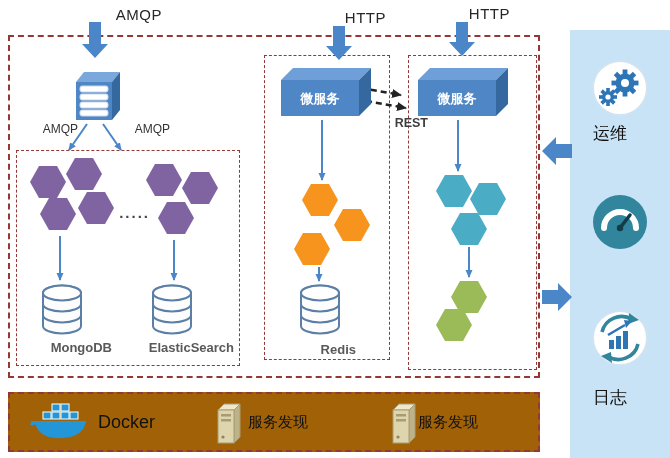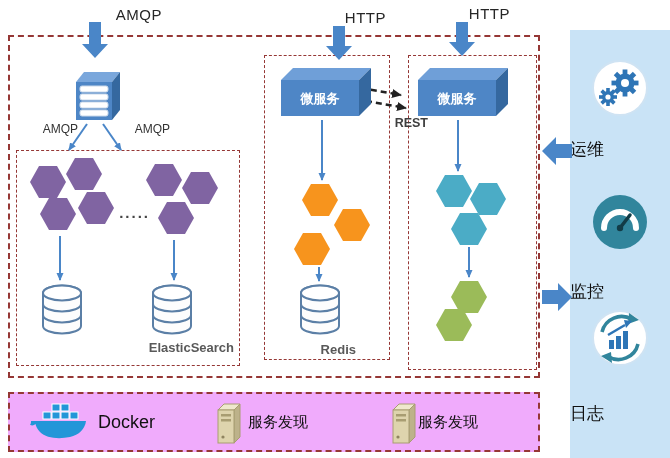--- a/index.html
+++ b/index.html
@@ -10,34 +10,34 @@
   
   .dashed{position:absolute;border:2px dashed var(--dashed-border,#953735);box-sizing:border-box;background:transparent;}
   .dashed.thin{border-width:1.5px;}
   
   .lbl{position:absolute;text-align:right;white-space:nowrap;z-index:7;}
   .proto{font-size:15px;color:#262626;letter-spacing:.5px;}
   .proto-sm{font-size:12px;color:#333;}
   .dblbl{font-size:13px;font-weight:bold;color:var(--label-gray,#595959);}
   .restlbl{font-size:12.5px;font-weight:bold;color:#3f3f3f;}
   .dots{font-size:15px;font-weight:bold;color:#444;letter-spacing:2px;}
-  .plabel{position:absolute;left:0;width:80px;font-size:17px;color:#111;z-index:7;margin-top:16px;}
+  .plabel{position:absolute;left:0;width:80px;text-align:center;font-size:17px;color:#111;z-index:7;}
   
   .hex{
     position:absolute;width:36px;height:32px;z-index:3;
     clip-path:polygon(25% 0,75% 0,100% 50%,75% 100%,25% 100%,0 50%);
   }
   .hex.purple{background:var(--hex-purple,#8064a2);}
   .hex.orange{background:var(--hex-orange,#f7941d);}
   .hex.teal{background:var(--hex-teal,#4bacc6);}
   .hex.green{background:var(--hex-green,#9bbb59);}
   
   .panel{position:absolute;left:570px;top:30px;width:100px;height:428px;background:var(--panel-bg,#c9e3f6);z-index:1;}
   
-  .legend{position:absolute;left:8px;top:392px;width:532px;height:60px;border:2px dashed var(--dashed-border,#953735);box-sizing:border-box;background:#f0abfc;z-index:2;}
+  .legend{position:absolute;left:8px;top:392px;width:532px;height:60px;border:2px dashed var(--dashed-border,#953735);box-sizing:border-box;background:#a16207;z-index:2;}
   .legend .ltext{position:absolute;top:0;height:56px;display:flex;align-items:center;color:#111;}
   .docker-word{font-size:18px;}
   .cjk-word{font-size:15px;}
   
   .f-arrow{fill:var(--arrow-blue,#4a86c8);}
   .s-arrow{stroke:var(--arrow-blue,#4a86c8);}
   .f-svc{fill:var(--service-box,#4e86c6);}
   .f-gear{fill:var(--gear-blue,#2e75b6);}
   .f-teal{fill:var(--gauge-teal,#31859c);}
   .s-teal{stroke:var(--gauge-teal,#31859c);}
@@ -77,21 +77,20 @@
       </g>
     </svg>
     <div class="plabel" style="top:92px;">运维</div>
 
     <svg class="icon" style="left:22px;top:164px;" width="56" height="56" viewBox="0 0 56 56">
       <circle cx="28" cy="28" r="27" class="f-teal"></circle>
       <path d="M12,34 a16,16 0 0 1 32,0" fill="none" stroke="#ffffff" stroke-width="6" stroke-linecap="round"></path>
       <line x1="28" y1="34" x2="38" y2="21" stroke="#123c47" stroke-width="3.5" stroke-linecap="round"></line>
       <circle cx="28" cy="34" r="3.2" fill="#123c47"></circle>
     </svg>
-    <div class="plabel" style="top:234px;">监控</div>
 
     <svg class="icon" style="left:22px;top:280px;" width="56" height="56" viewBox="0 0 56 56">
       <circle cx="28" cy="28" r="27" fill="#ffffff" stroke="#cfe3f3" stroke-width="2"></circle>
       <path d="M10,22 A20,20 0 0 1 40,9.5" fill="none" class="s-teal" stroke-width="3.5"></path>
       <polygon points="37,3 47,10 36,14" class="f-teal"></polygon>
       <path d="M46,34 A20,20 0 0 1 16,46.5" fill="none" class="s-teal" stroke-width="3.5"></path>
       <polygon points="19,42 9,46 20,53" class="f-teal"></polygon>
       <g class="f-gear">
         <rect x="17" y="30" width="5" height="9"></rect>
         <rect x="24" y="26" width="5" height="13"></rect>
@@ -141,20 +140,21 @@
     <ellipse cx="22" cy="9" rx="19" ry="7.5" fill="#ffffff" class="cyl" stroke-width="2"></ellipse>
     <path d="M3,20 a19,7.5 0 0 0 38,0" fill="none" class="cyl" stroke-width="2"></path>
     <path d="M3,31 a19,7.5 0 0 0 38,0" fill="none" class="cyl" stroke-width="2"></path>
   </svg>
   <svg class="icon" style="left:150px;top:284px;" width="44" height="52" viewBox="0 0 44 52">
     <path d="M3,9 a19,7.5 0 0 1 38,0 v33 a19,7.5 0 0 1 -38,0 z" fill="#fdfdfd" class="cyl" stroke-width="2"></path>
     <ellipse cx="22" cy="9" rx="19" ry="7.5" fill="#ffffff" class="cyl" stroke-width="2"></ellipse>
     <path d="M3,20 a19,7.5 0 0 0 38,0" fill="none" class="cyl" stroke-width="2"></path>
     <path d="M3,31 a19,7.5 0 0 0 38,0" fill="none" class="cyl" stroke-width="2"></path>
   </svg>
+  <div class="lbl dblbl" style="left:14px;top:340px;width:98px;">MongoDB</div>
   <div class="lbl dblbl" style="left:108px;top:340px;width:126px;">ElasticSearch</div>
 
   <svg class="icon" style="left:281px;top:68px;" width="92" height="50" viewBox="0 0 92 50">
     <polygon points="0,12 78,12 90,0 12,0" fill="#6f9fd8"></polygon>
     <polygon points="78,12 90,0 90,36 78,48" fill="#35689f"></polygon>
     <rect x="0" y="12" width="78" height="36" class="f-svc"></rect>
     <text x="39" y="35" text-anchor="middle" font-size="13" font-weight="bold" fill="#ffffff">微服务</text>
   </svg>
   <div class="hex orange" style="left:302px;top:184px;"></div>
   <div class="hex orange" style="left:334px;top:209px;"></div>

